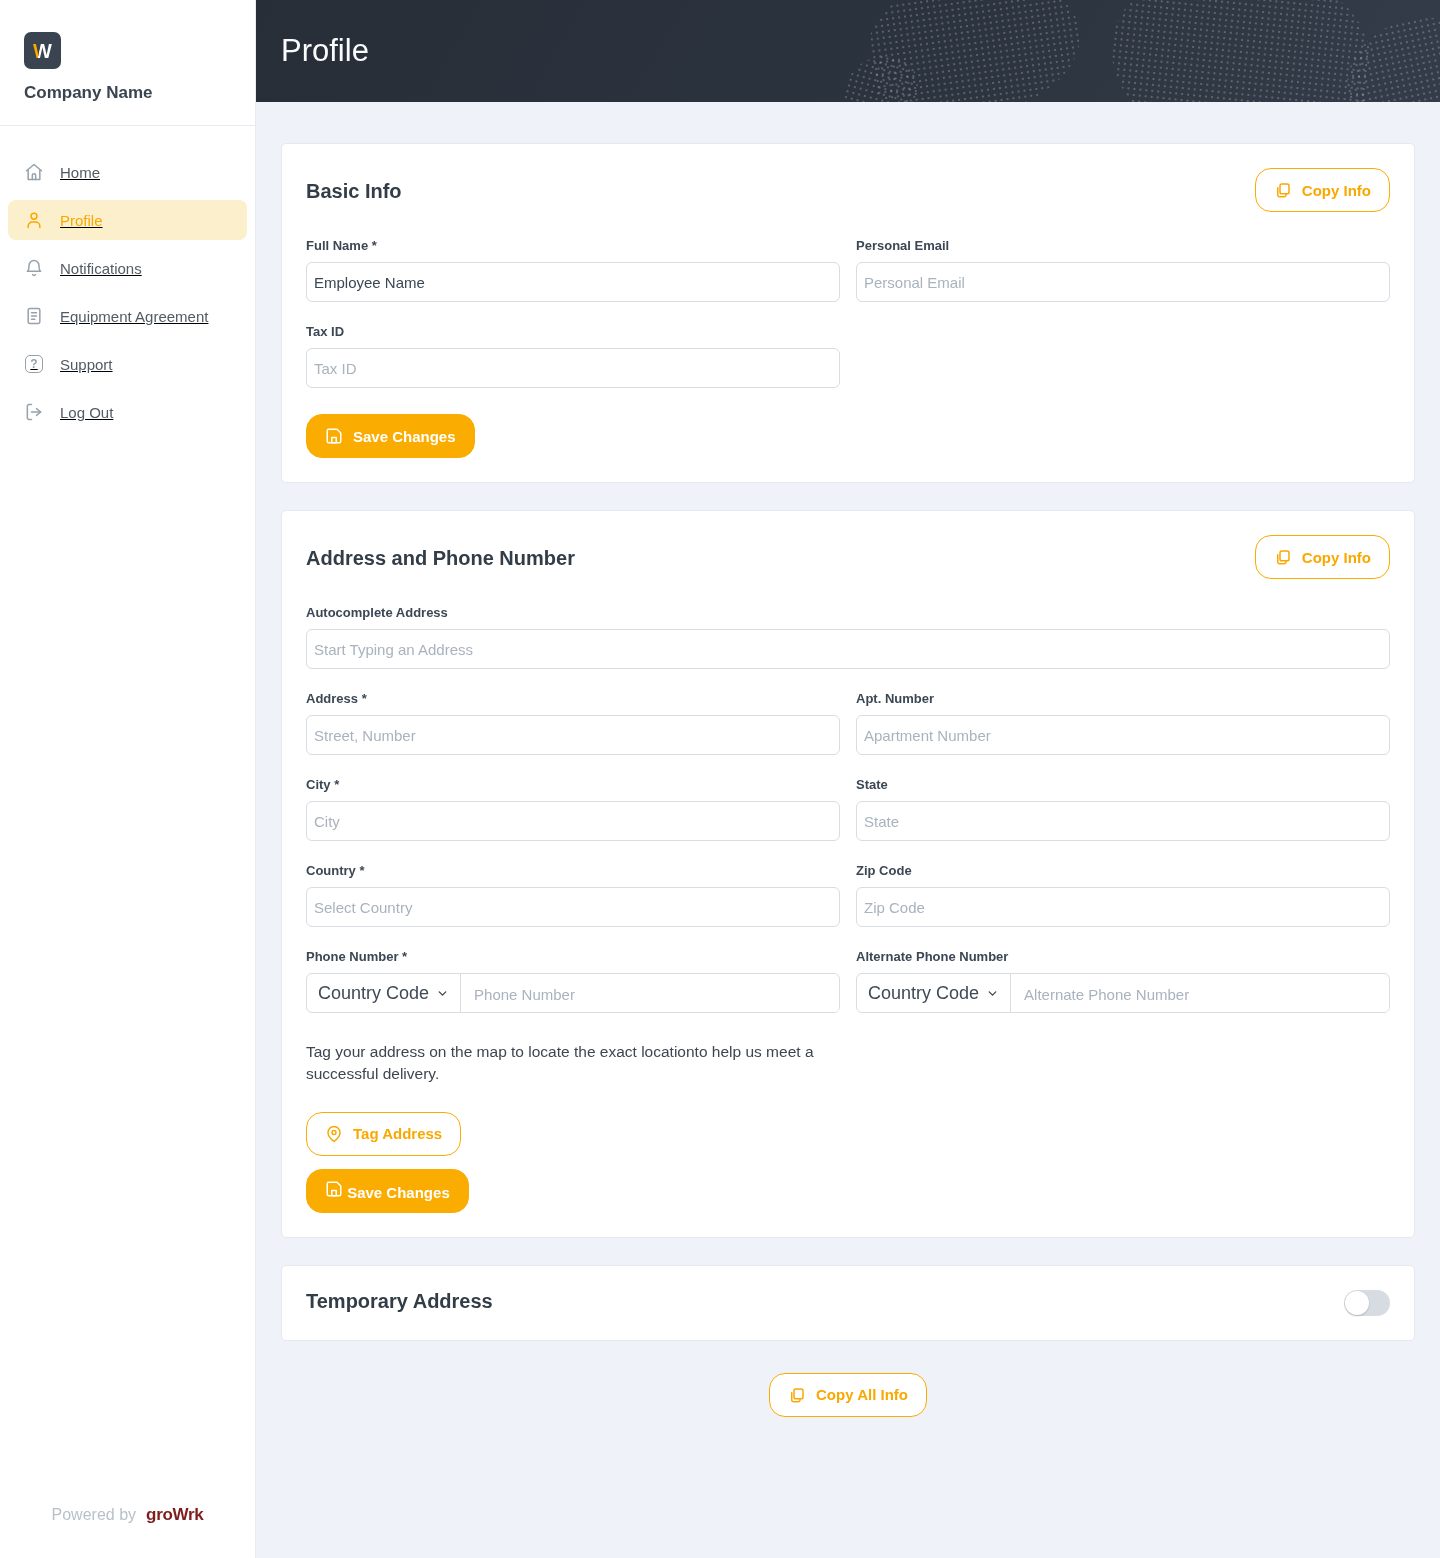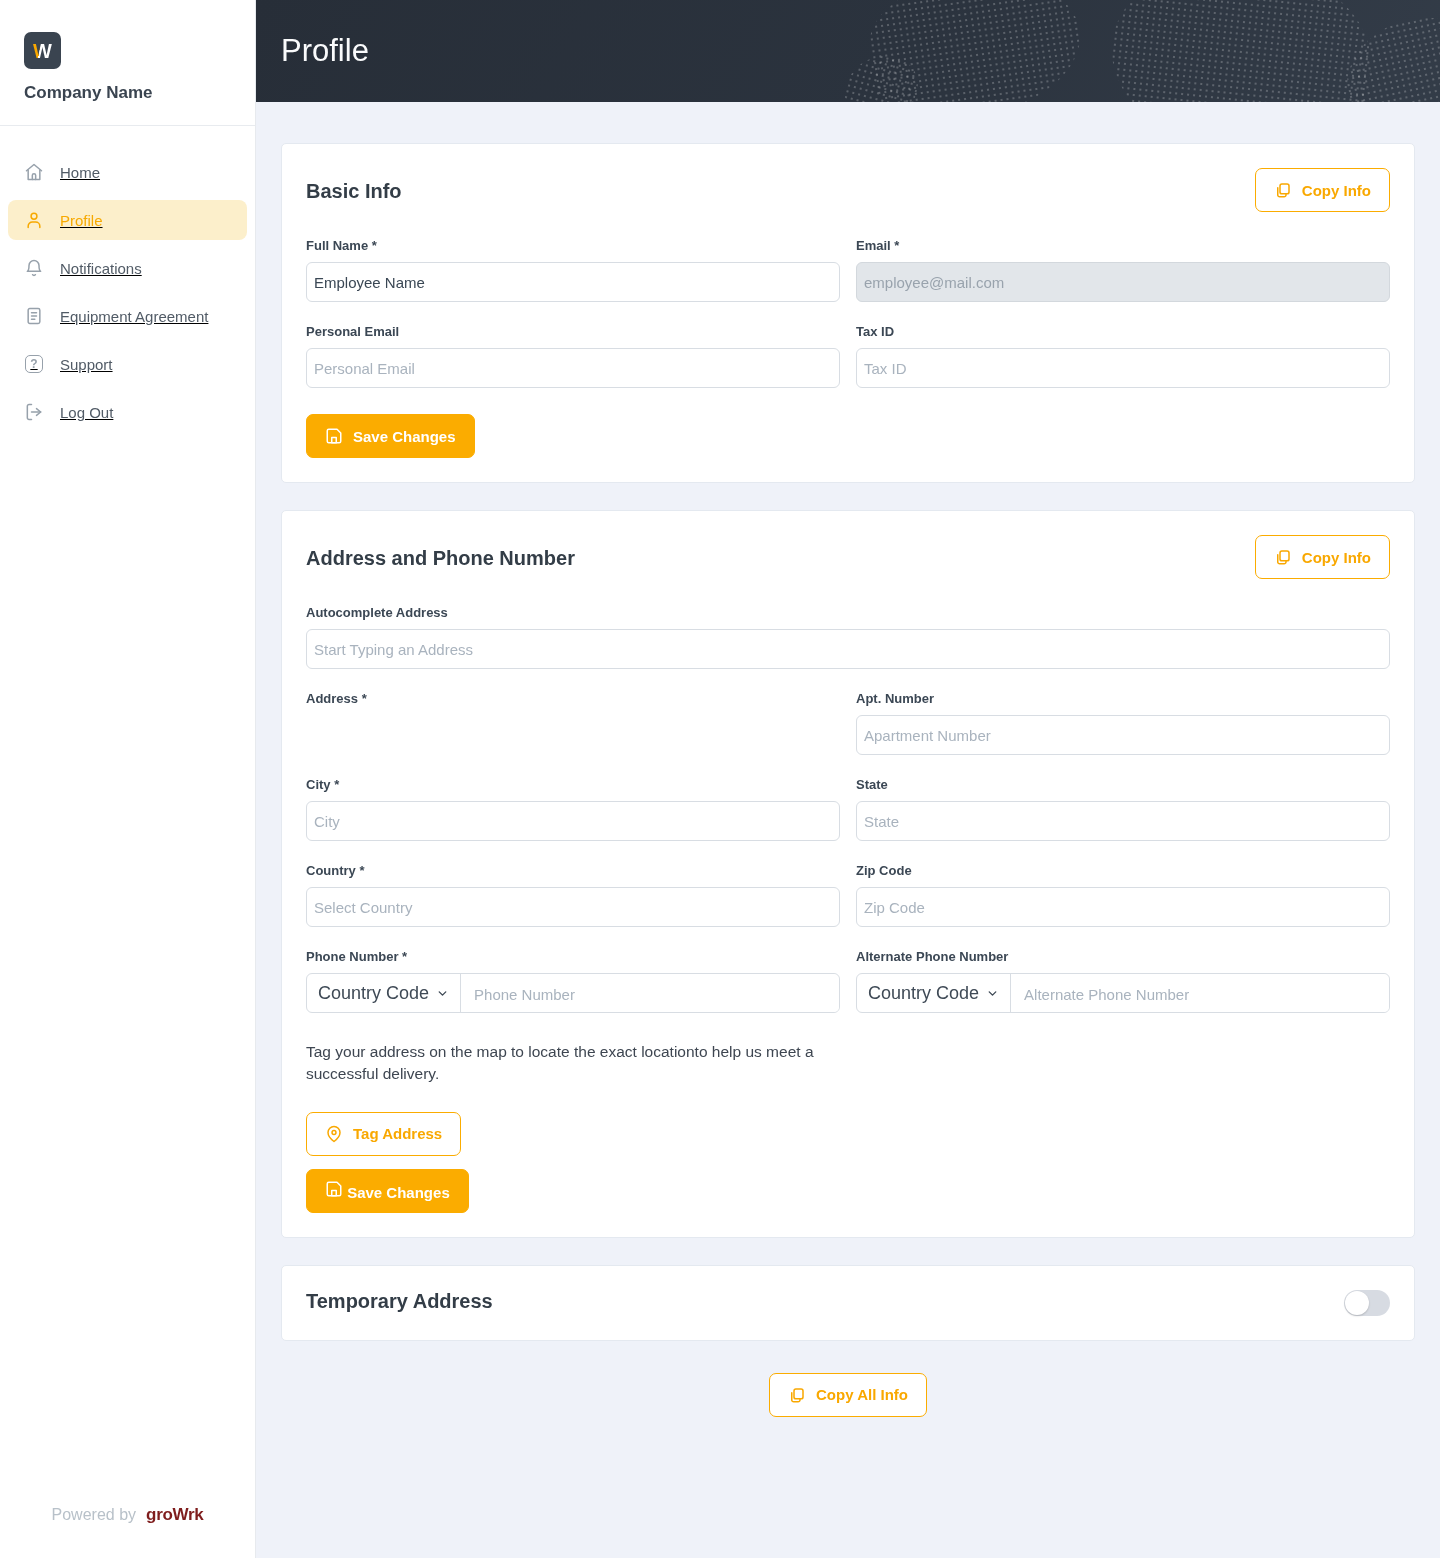--- a/index.html
+++ b/index.html
@@ -45,21 +45,21 @@
   .blob3 { left:855px; top:-35px; width:260px; height:190px; border-radius:50% 50% 45% 55%; transform:rotate(6deg); }
   .blob4 { left:1090px; top:20px; width:140px; height:120px; border-radius:55% 45% 50% 50%; transform:rotate(-12deg); }
 
   .content { flex:1; padding:41px 25px 0 25px; }
 
   .card { background:#ffffff; border:1px solid #E4E9F0; border-radius:5px;
           padding:24px; margin-bottom:27px; }
   .card-head { display:flex; align-items:flex-start; justify-content:space-between; margin-bottom:26px; }
   .card-title { font-size:20px; font-weight:700; color:#333D47; padding-top:12px; }
 
-  .btn { display:inline-flex; align-items:center; gap:10px; border-radius:7px;
+  .btn { display:inline-flex; align-items:center; gap:10px; border-radius:16px;
          font-size:15px; font-weight:700; height:44px; padding:0 18px; cursor:pointer;
          font-family:"Liberation Sans", sans-serif; }
   .btn svg { width:18px; height:18px; flex-shrink:0; }
   .btn-outline { background:#ffffff; border:1px solid #FBAC00; color:#F9A800; }
   .btn-solid { background:#FBAC00; border:1px solid #FBAC00; color:#ffffff; }
 
   .grid2 { display:grid; grid-template-columns:1fr 1fr; column-gap:16px; row-gap:22px; }
   .full-row { grid-column:1 / -1; }
   .field label { display:block; font-size:13px; font-weight:600; color:#3B4754; margin-bottom:9px; }
   .field input { width:100%; height:40px; border:1px solid #D8DDE3; border-radius:6px;
@@ -194,24 +194,20 @@
               </svg>
             <span>Copy Info</span>
           </button>
         </div>
         <div class="grid2">
           <div class="field">
             <label>Full Name *</label>
             <input type="text" value="Employee Name" style="">
           </div>
           <div class="field">
-            <label>Email *</label>
-            <input type="text" disabled="" value="employee@mail.com" style="">
-          </div>
-          <div class="field">
             <label>Personal Email</label>
             <input type="text" placeholder="Personal Email" style="">
           </div>
           <div class="field">
             <label>Tax ID</label>
             <input type="text" placeholder="Tax ID" style="">
           </div>
         </div>
         <button class="btn btn-solid mt26">
           <svg viewBox="0 0 24 24" fill="none" stroke="currentColor" stroke-width="2" stroke-linecap="round" stroke-linejoin="round">
@@ -235,20 +231,21 @@
         </div>
 
         <div class="grid2">
           <div class="field full-row">
             <label>Autocomplete Address</label>
             <input type="text" placeholder="Start Typing an Address" style="">
           </div>
 
           <div class="field">
             <label>Address *</label>
+            <input type="text" placeholder="Street, Number" style="">
           </div>
           <div class="field">
             <label>Apt. Number</label>
             <input type="text" placeholder="Apartment Number" style="">
           </div>
 
           <div class="field">
             <label>City *</label>
             <input type="text" placeholder="City" style="">
           </div>

